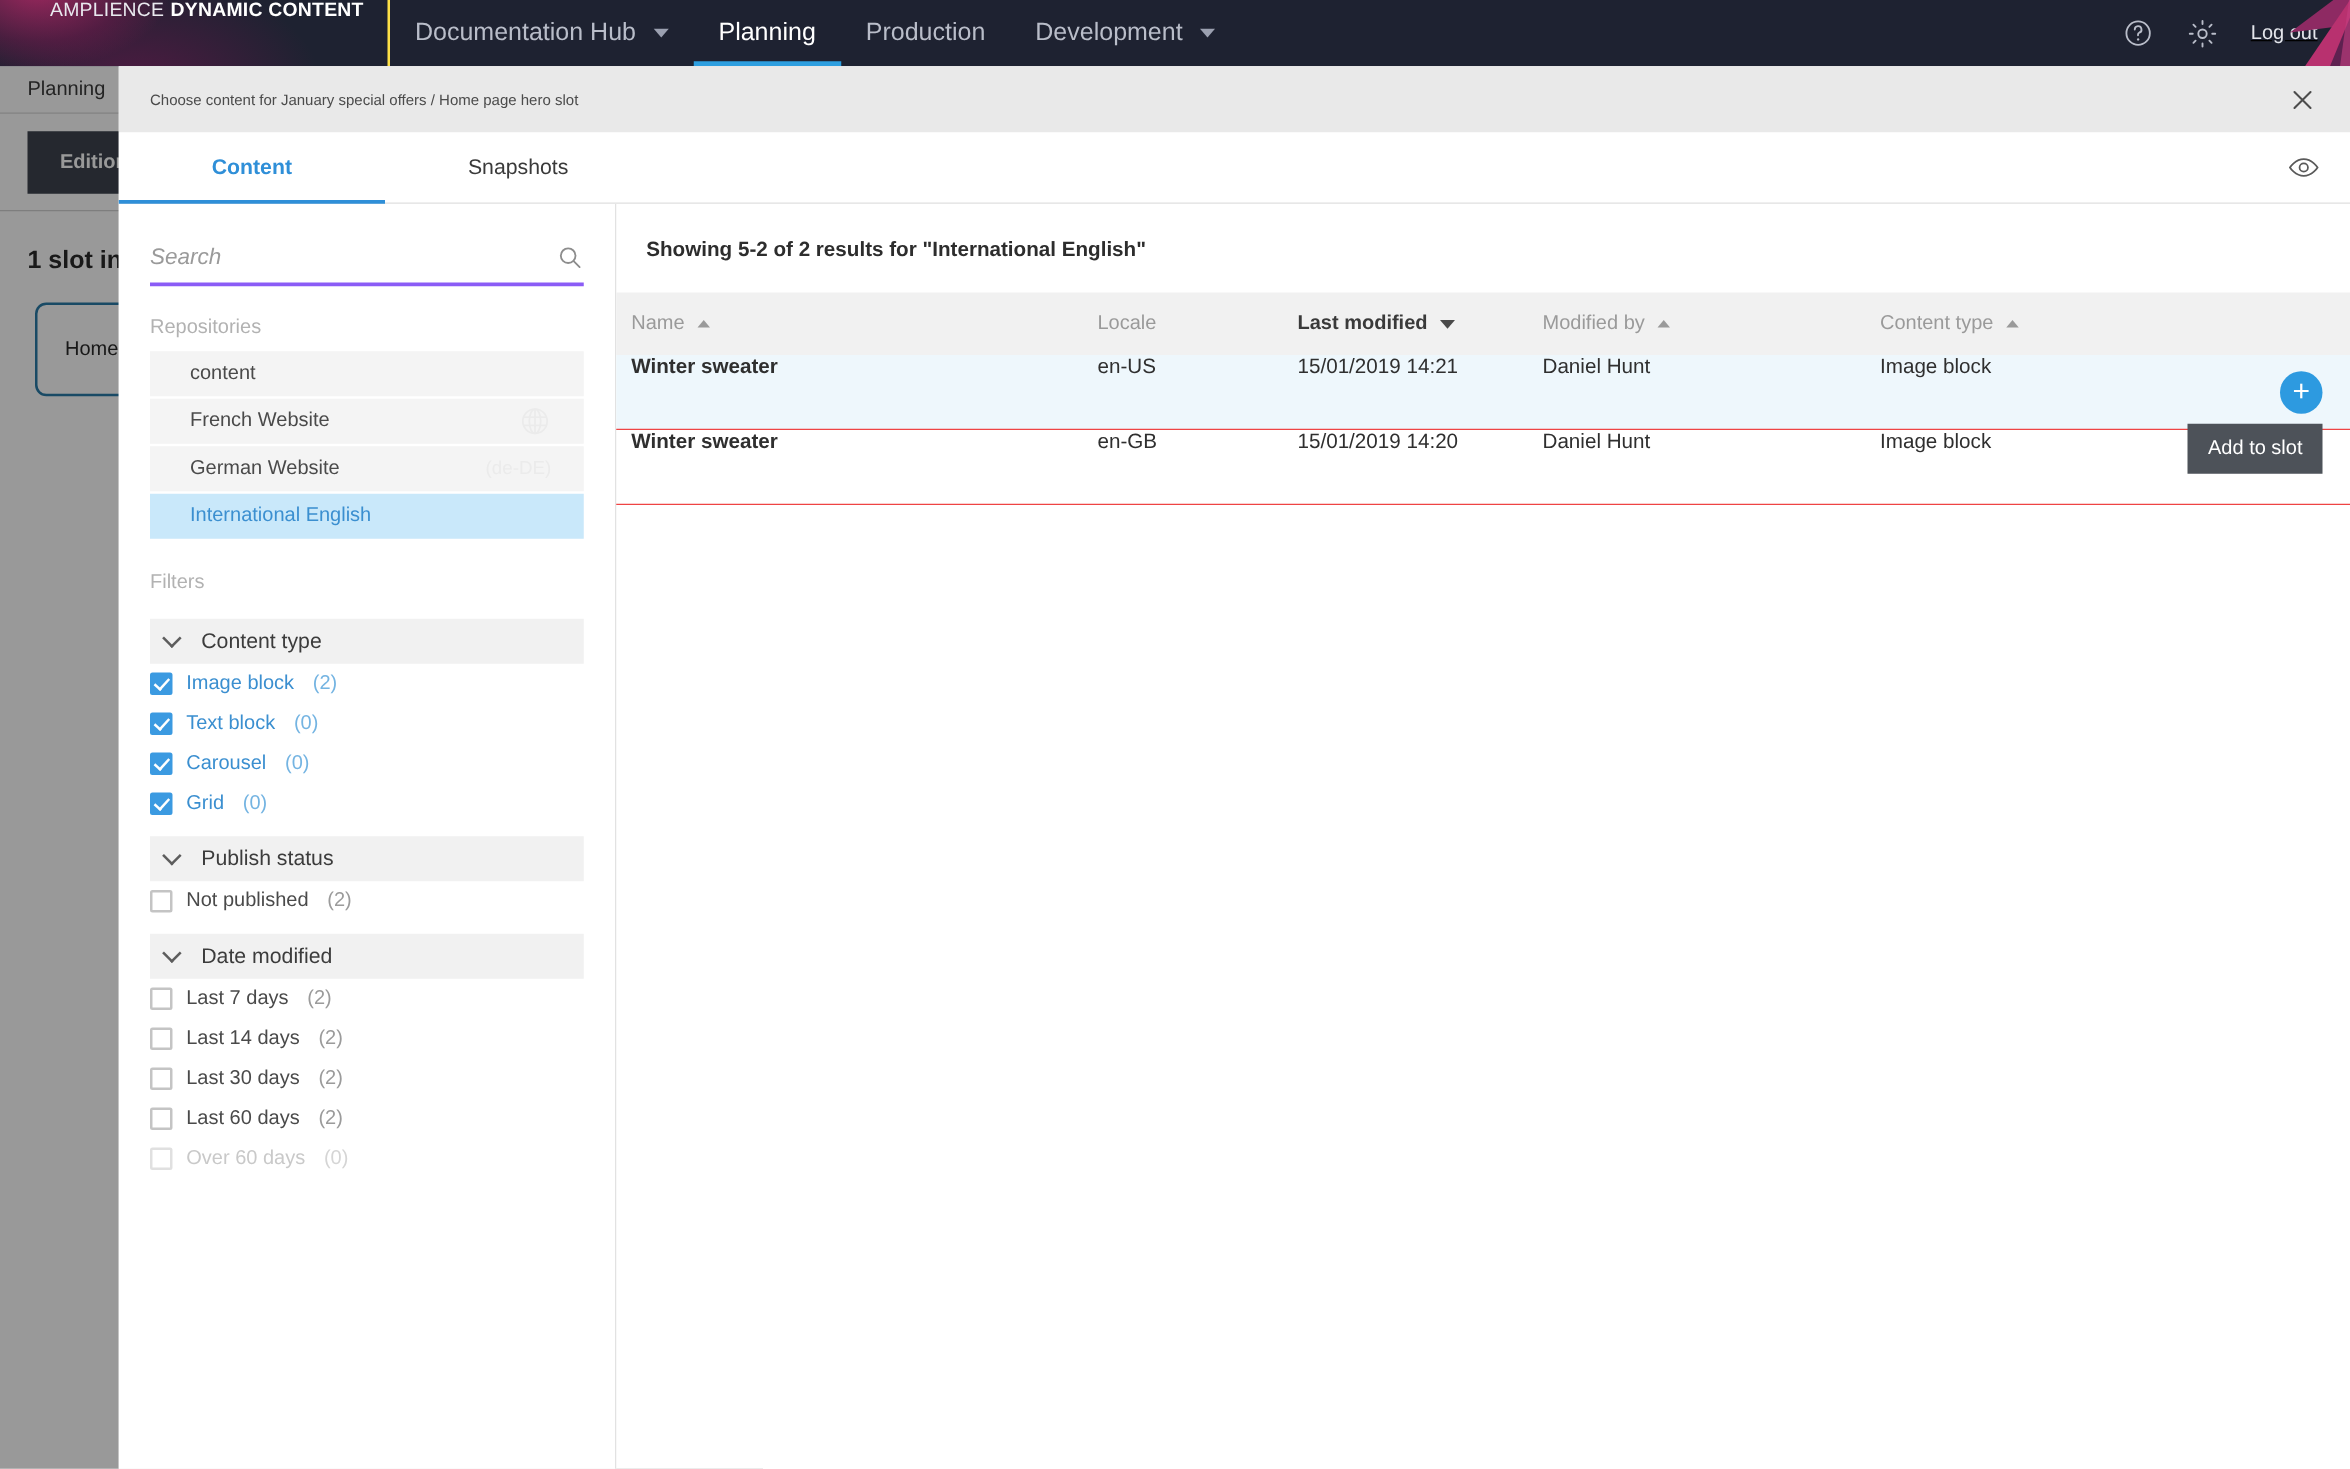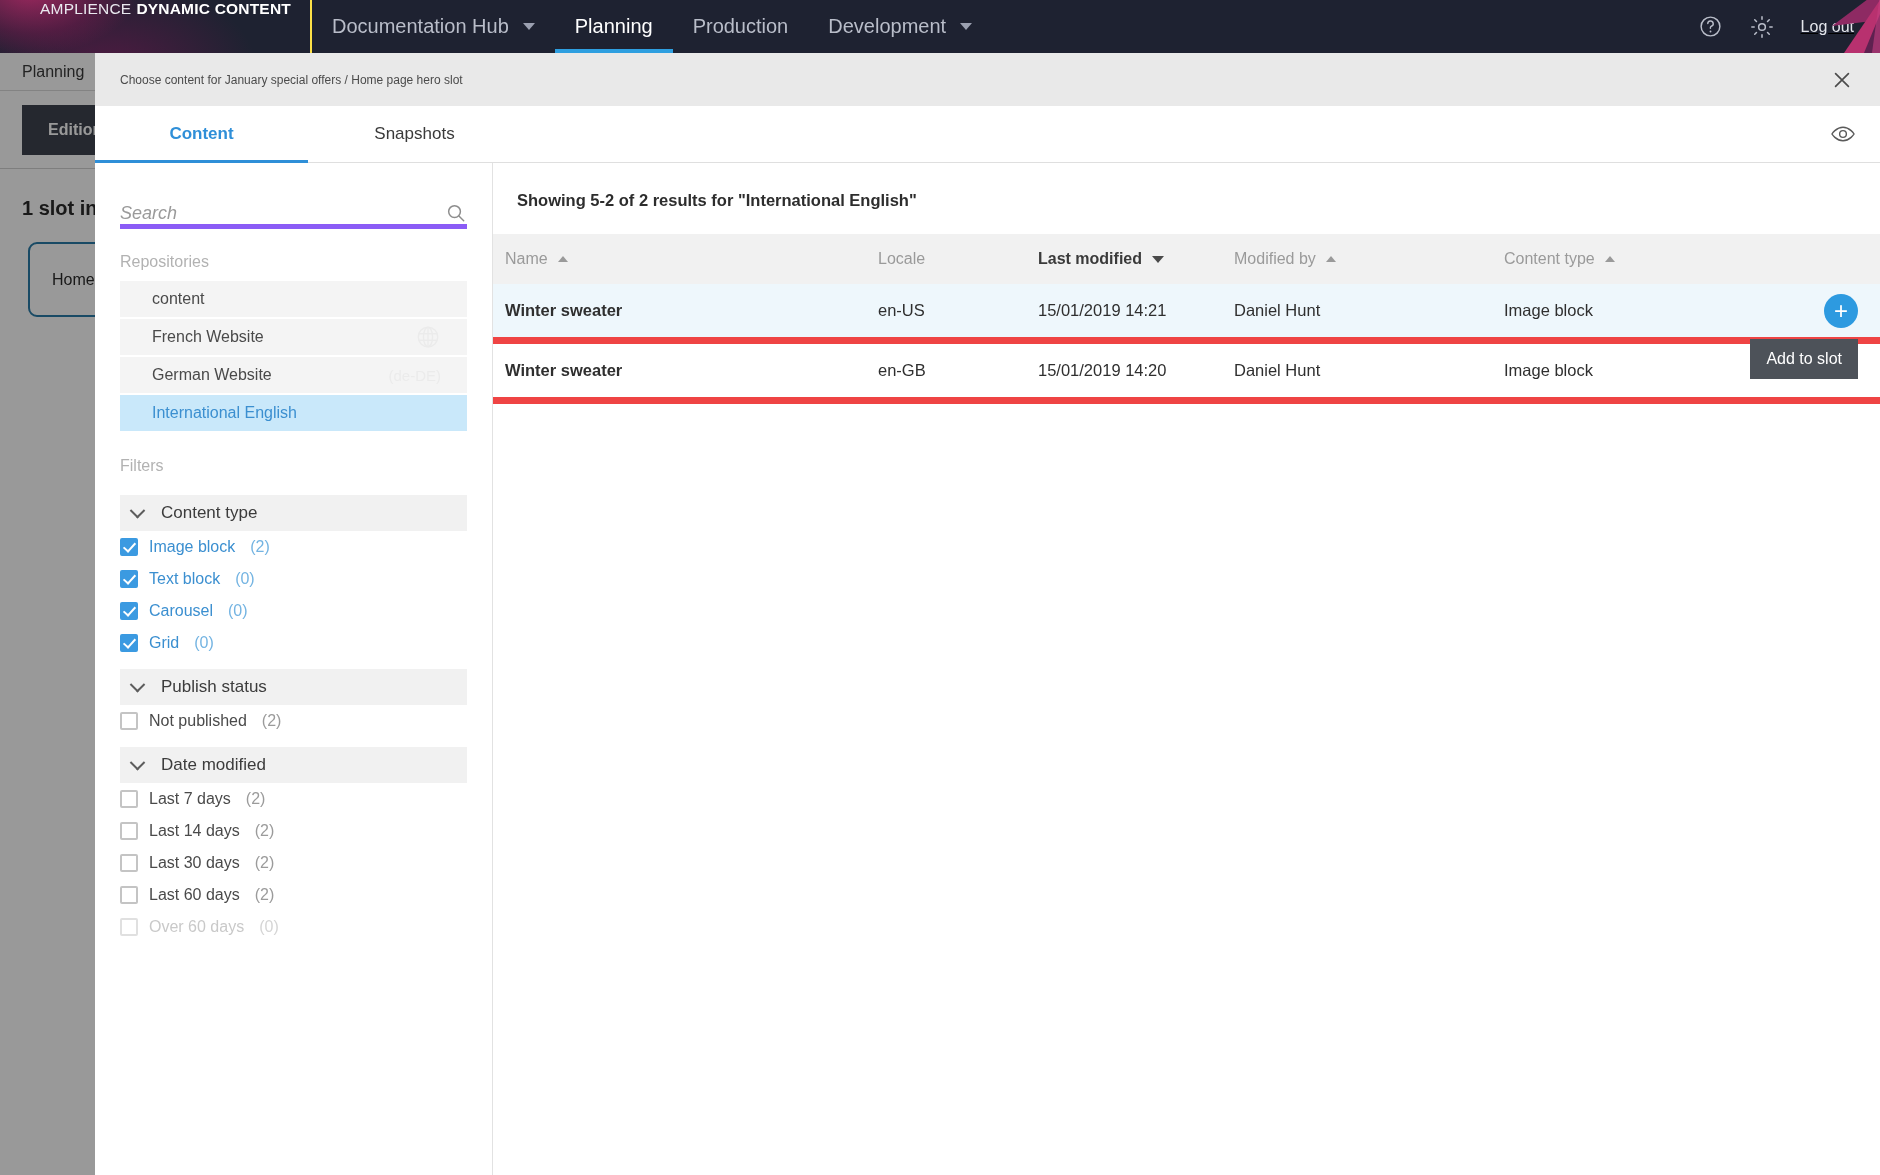--- a/index.html
+++ b/index.html
@@ -157,22 +157,22 @@
   #sidebar {
     width: 398px; flex: none;
     border-right: 1px solid #e2e2e2;
     padding: 0 0 0 0;
     overflow: hidden;
     background: #ffffff;
   }
   #searchwrap {
     margin: 22px 25px 0 25px;
     height: 44px;
-    border-bottom: 5px solid #8b5cf6;
-    display: flex; align-items: flex-end;
+    border-bottom: 3px solid #8b5cf6;
+    display: flex; align-items: center;
   }
   #search-input {
     border: 0; outline: 0; flex: 1;
     font-family: "Liberation Sans", sans-serif;
     font-size: 18px; color: #3a3a3a;
     background: transparent;
   }
   #search-input::placeholder { color: #9a9a9a; font-style: italic; }
   #search-icon { color: #8d8d8d; display: flex; align-items: center; }
 
@@ -256,23 +256,23 @@
     width: 0; height: 0;
     border-left: 5px solid transparent; border-right: 5px solid transparent;
     border-bottom: 6px solid currentColor;
   }
   .sort-desc {
     width: 0; height: 0;
     border-left: 6px solid transparent; border-right: 6px solid transparent;
     border-top: 7px solid #4a4a4a;
   }
   .trow {
-    height: 60px; display: flex; align-items: center;
+    height: 60px; display: flex; 
     font-size: 16.5px; color: #2f2f2f;
-    border-bottom: 7px solid #ef4444;
+    border-bottom: 1px solid #ef4444;
     position: relative;
   }
   .trow.sel { background: #eef7fc; }
   .trow .cell { white-space: nowrap; }
   .trow .col-name { font-weight: 700; }
   #add-btn {
     position: absolute; right: 22px; top: 50%; transform: translateY(-50%);
     width: 34px; height: 34px; border-radius: 50%;
     background: #2d9ae0; color: #ffffff;
     display: flex; align-items: center; justify-content: center;

